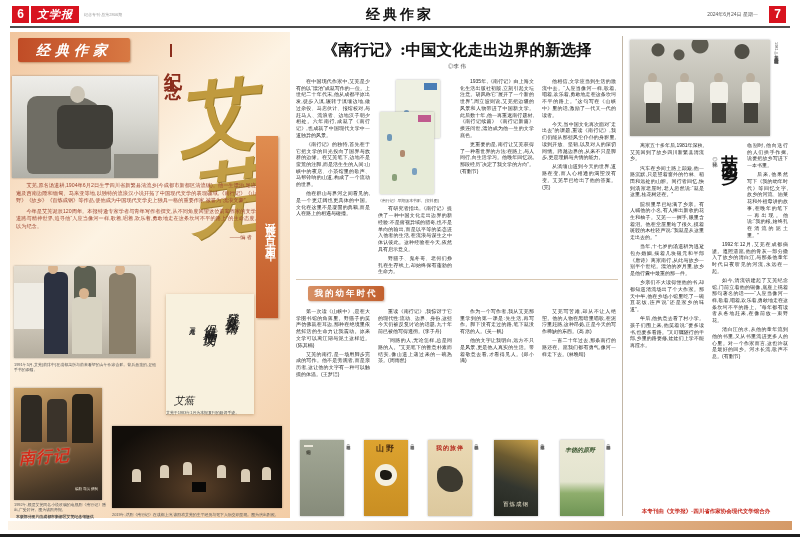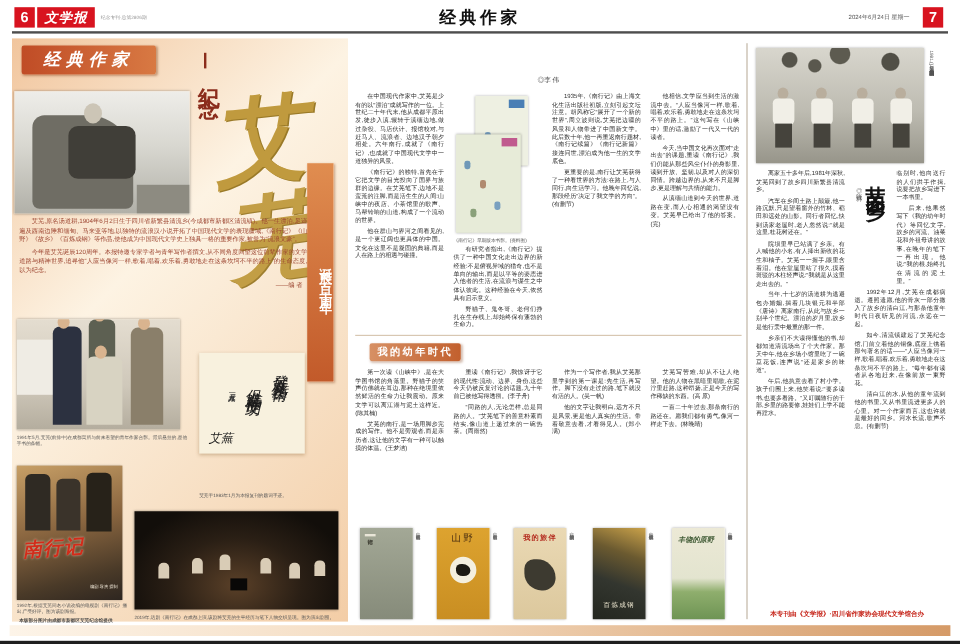--- a/index.html
+++ b/index.html
@@ -55,21 +55,21 @@
           background:linear-gradient(165deg,#c79f66 0%,#8a6640 45%,#4a3a28 80%,#2e2620 100%);}
   .po-f1{left:8%;top:6%;width:24%;height:42%;background:#2f2a23;border-radius:5px 5px 0 0;}
   .po-f2{left:38%;top:10%;width:22%;height:38%;background:#3a332a;border-radius:5px 5px 0 0;}
   .po-f3{left:66%;top:5%;width:24%;height:44%;background:#272219;border-radius:5px 5px 0 0;}
   #poster-title{left:5px;bottom:32px;font-family:"DejaVu Serif",serif;font-style:italic;
                 font-weight:bold;font-size:16px;color:#d22c1a;transform:rotate(-4deg);
                 text-shadow:0 0 2px rgba(255,245,230,.7);letter-spacing:1px;}
   #poster-credits{right:4px;bottom:8px;font-size:3.5px;color:#f2e9d8;text-align:right;line-height:4.6px;}
   #cap-poster{left:4px;top:470px;width:92px;}
 
-  #calli{left:156px;top:262px;width:88px;height:84px;background:#f8f1de;
+  #calli{left:156px;top:262px;width:88px;height:120px;background:#f8f1de;
          box-shadow:0 1px 3px rgba(120,80,30,.35);}
   .calli-t{font-family:"DejaVu Serif",serif;font-style:italic;color:#1c1c1c;}
   #calli-l1{right:14px;top:8px;font-size:13px;letter-spacing:2px;}
   #calli-l2{right:36px;top:20px;font-size:13px;letter-spacing:2px;}
   #calli-date{right:58px;top:30px;font-size:6px;color:#333;}
   #calli-sig{left:8px;bottom:6px;font-size:10px;}
   #cap-calli{left:156px;top:378px;width:90px;}
 
   #photo-stage{left:102px;top:394px;width:170px;height:82px;
                background:radial-gradient(ellipse at 50% 75%,#5a4028 0%,#2a1f15 45%,#120e0a 80%);}
@@ -115,21 +115,21 @@
 
   
   .bookgrp{position:absolute;top:440px;height:78px;}
   .bcov{position:absolute;left:0;top:0;width:44px;height:76px;box-shadow:0 0 2px rgba(0,0,0,.35);}
   .bcap{position:absolute;left:46px;top:2px;height:74px;font-size:3.9px;color:#666;}
   #bc1{background:linear-gradient(180deg,#a3a896,#868b7a);}
   #bc1 .bt{position:absolute;left:4px;top:5px;background:#e9e6d8;color:#3a3a30;
            font-size:4.5px;padding:1px 2px;writing-mode:vertical-rl;}
   #bc2{background:linear-gradient(180deg,#dda32f,#c98e22);}
   #bc2 .bt{position:absolute;left:0;right:0;top:3px;text-align:center;color:#4a2e10;
-           font-weight:normal;font-size:8px;letter-spacing:2px;}
+           font-weight:bold;font-size:8px;letter-spacing:2px;}
   #bc2 .emblem{position:absolute;left:11px;top:24px;width:22px;height:22px;background:#f4efdf;
                border-radius:50%;}
   #bc2 .emblem::after{content:"";position:absolute;left:5px;top:6px;width:12px;height:10px;
                       background:#1d1a14;border-radius:40% 60% 50% 50%;}
   #bc3{background:linear-gradient(180deg,#ead9b4,#dcc89d);}
   #bc3 .bt{position:absolute;left:0;right:0;top:4px;text-align:center;color:#b3281c;
            font-weight:bold;font-size:6px;letter-spacing:1px;}
   #bc3 .wood{position:absolute;left:9px;top:26px;width:26px;height:26px;background:#3d3a30;
              border-radius:30% 60% 40% 55%;}
   #bc4{background:linear-gradient(200deg,#caa24a 0%,#6b5a30 30%,#33362f 60%,#23261f 100%);}
@@ -245,20 +245,21 @@
       <div class="abs st-fig" style="left:42%;top:44%;"></div>
       <div class="abs st-fig" style="left:62%;top:47%;"></div>
       <div class="abs st-fig" style="left:76%;top:52%;"></div>
       <div class="abs st-fig" style="left:88%;top:50%;"></div>
       <div class="abs st-box"></div>
     </div>
     <p class="abs cap" id="cap-stage">2019年,话剧《南行记》在成都上演,该剧将艾芜的生平经历与笔下人物交织呈现。图为演出剧照。</p>
     <div class="abs" id="photo-credit">本版部分图片由成都市新都区艾芜纪念馆提供</div>
   </div>
 
+  <div class="abs" id="main-title">《南行记》:中国文化走出边界的新选择</div>
   <div class="abs" id="main-byline">◎李 伟</div>
 
   <div class="col" style="left:296px;top:78px;">
     <p class="body-p">在中国现代作家中,艾芜是少有的以“漂泊”成就写作的一位。上世纪二十年代末,他从成都平原出发,徒步入滇,辗转于滇缅边地,做过杂役、马店伙计、报馆校对,与赶马人、流浪者、边地汉子朝夕相处。六年南行,成就了《南行记》,也成就了中国现代文学中一道独异的风景。</p>
     <p class="body-p">《南行记》的独特,首先在于它把文学的目光投向了国界与族群的边缘。在艾芜笔下,边地不是蛮荒的注脚,而是活生生的人间:山峡中的夜店、小茶馆里的歌声、马帮铃响的山道,构成了一个流动的世界。</p>
     <p class="body-p">他在群山与界河之间看见的,是一个更辽阔也更具体的中国。文化在这里不是凝固的典籍,而是人在路上的相遇与碰撞。</p>
   </div>
 
   <div class="col" style="left:378px;top:78px;">
     <div id="inline-covers">

